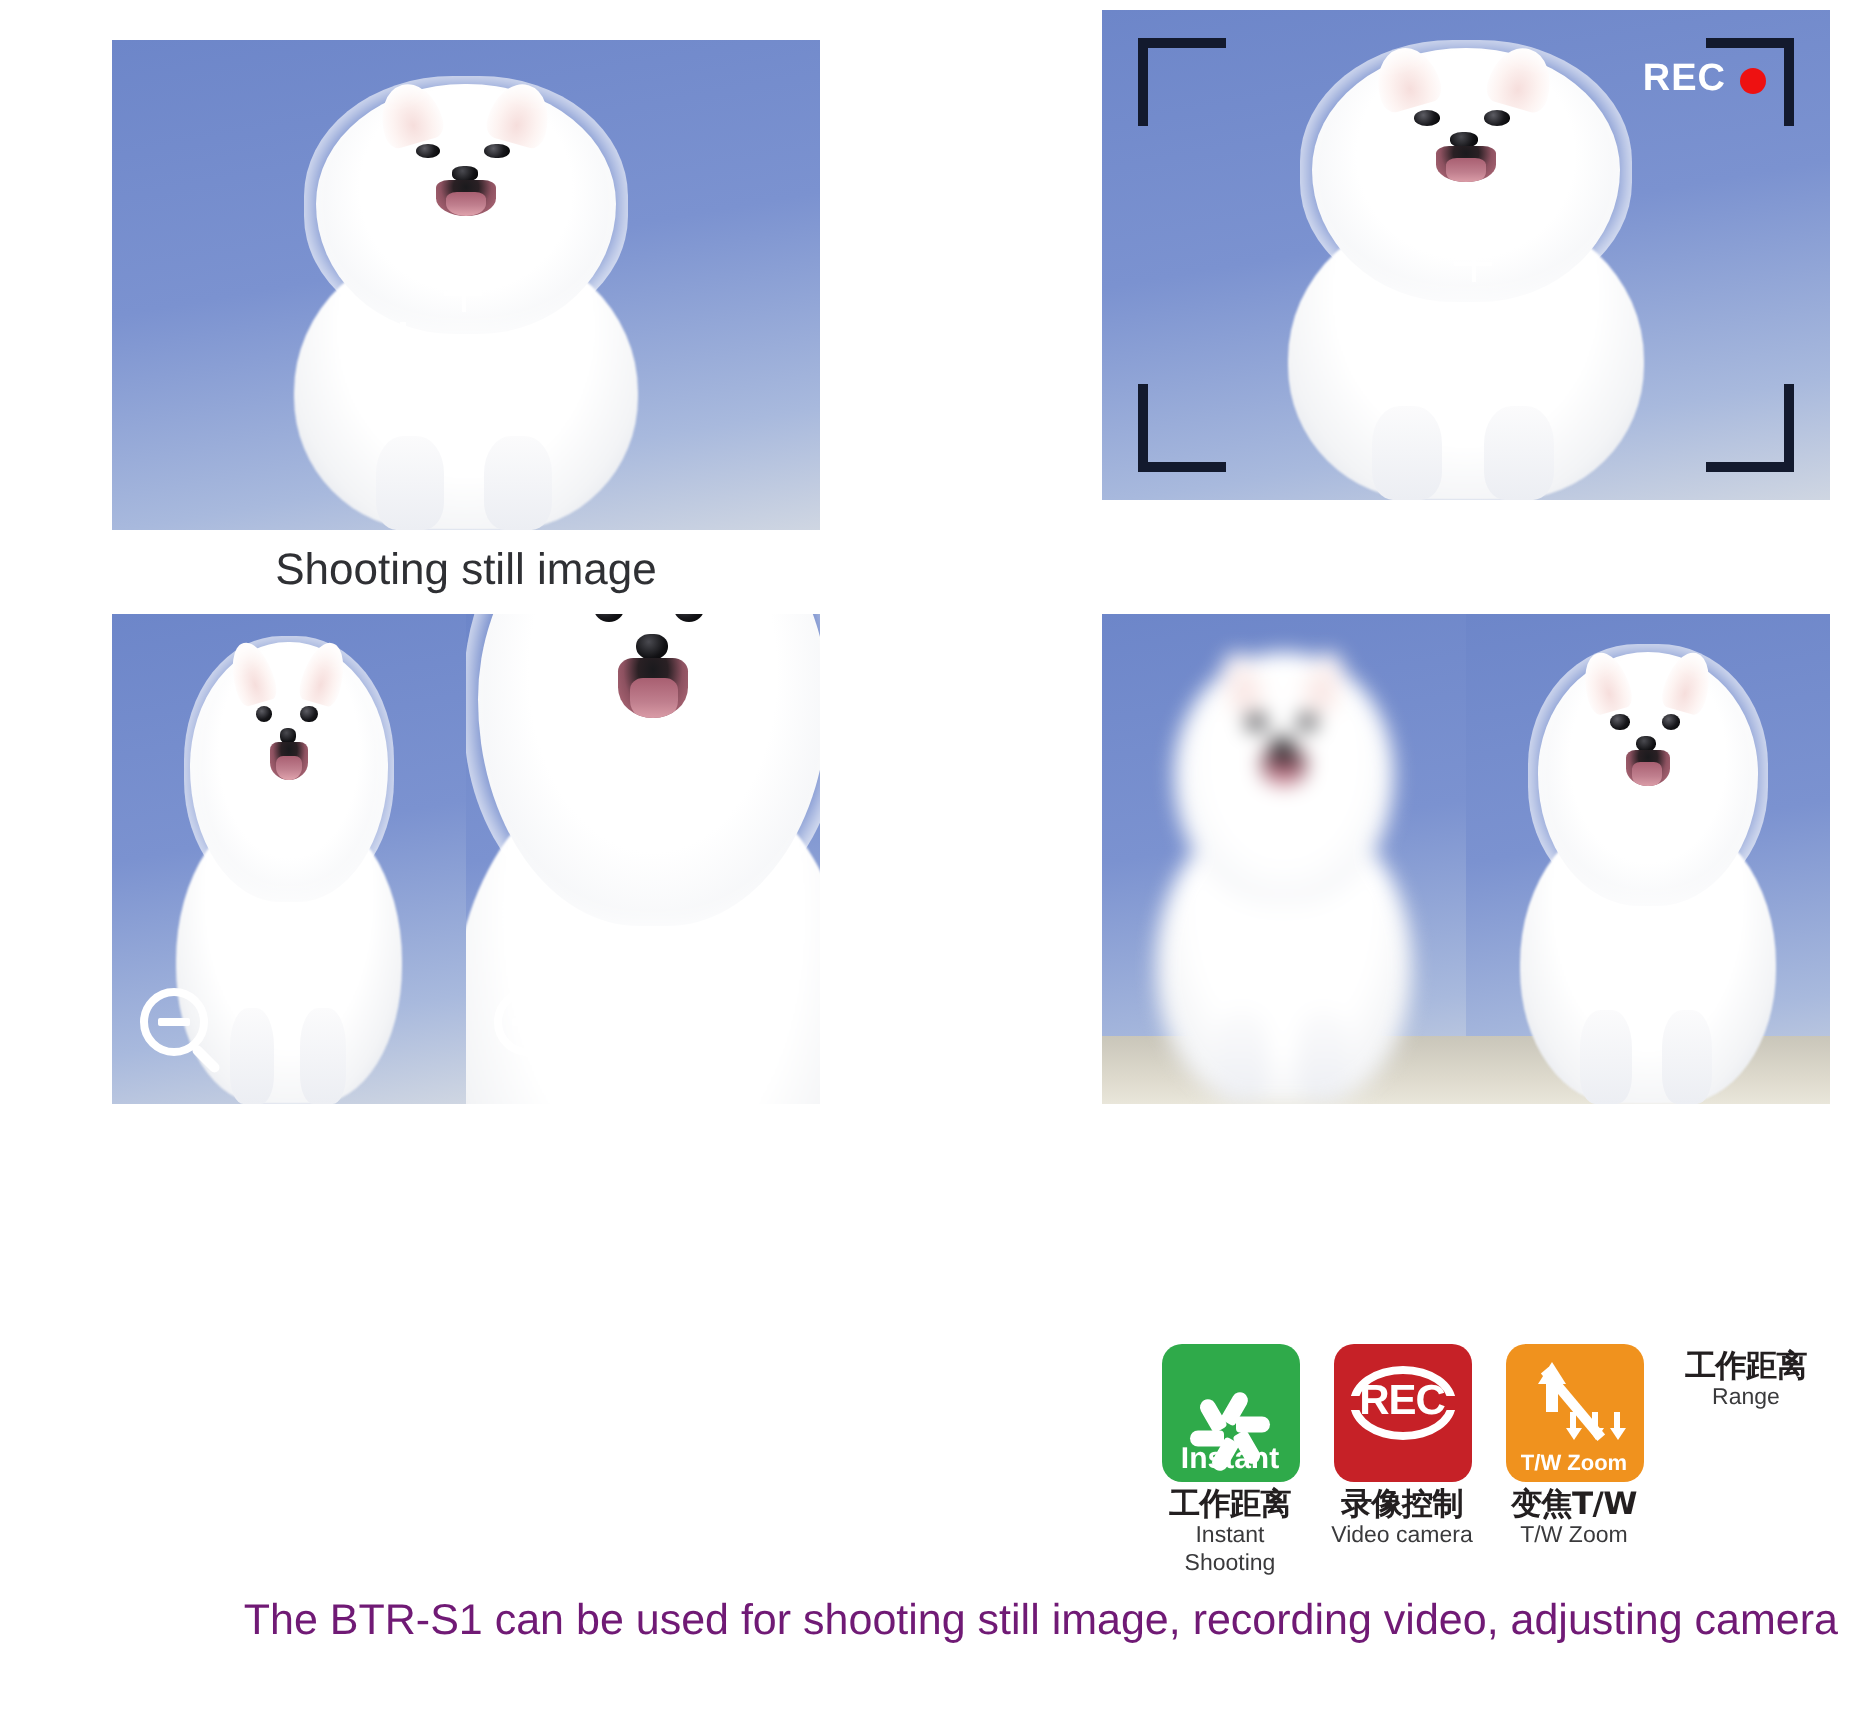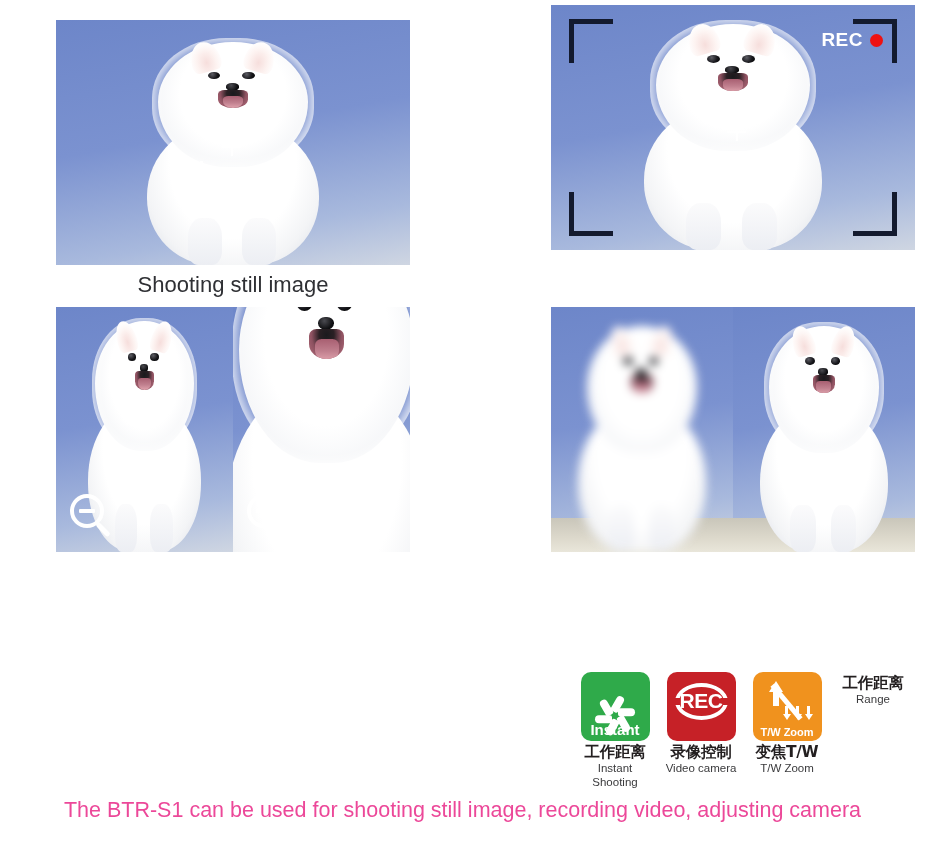--- a/index.html
+++ b/index.html
@@ -238,21 +238,21 @@
   }
   .dbl-arrow .hr {
     position:absolute; right:0; top:0; width:0; height:0;
     border-top:11px solid transparent; border-bottom:11px solid transparent;
     border-left:13px solid #ffffff;
   }
 
   
   .footer {
     position:absolute; left:0; right:0; top:795px;
-    text-align:center; font-size:21.5px; color:#ec4899;
+    text-align:right; font-size:21.5px; color:#701a75;
     line-height:1.45;
     font-family:"Liberation Sans", sans-serif;
   }
   .footer div { padding:0 6px; }
 </style>
 </head>
 <body>
 
 <div id="page">
 

